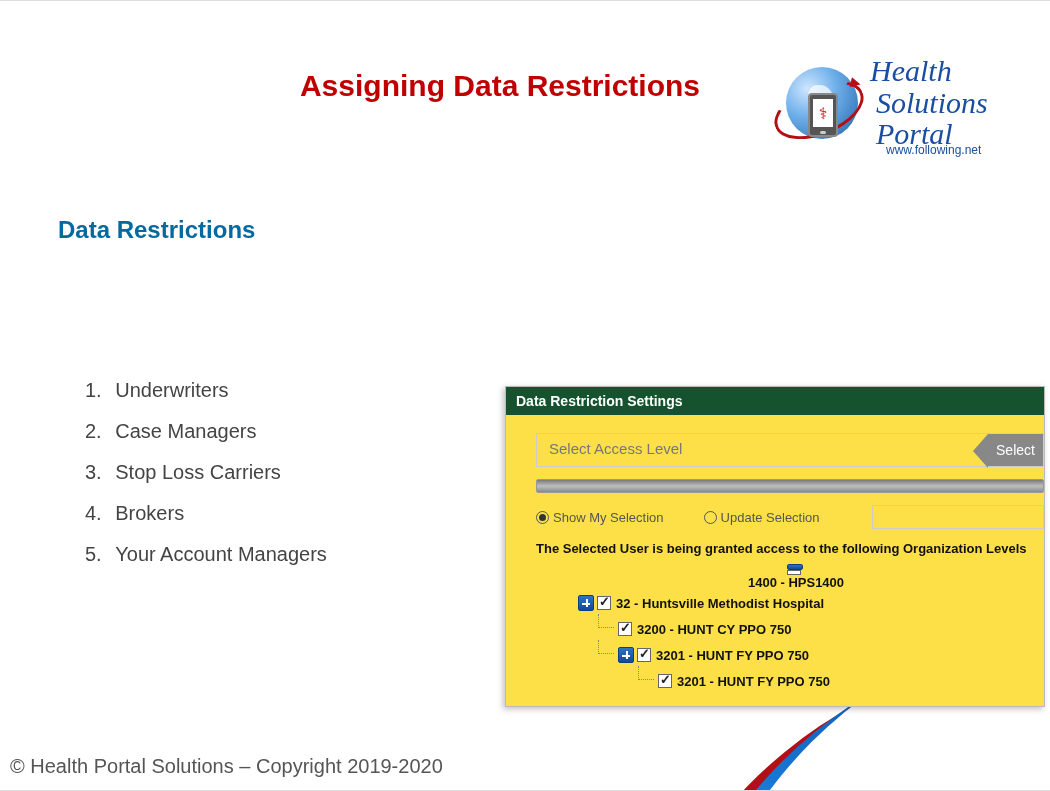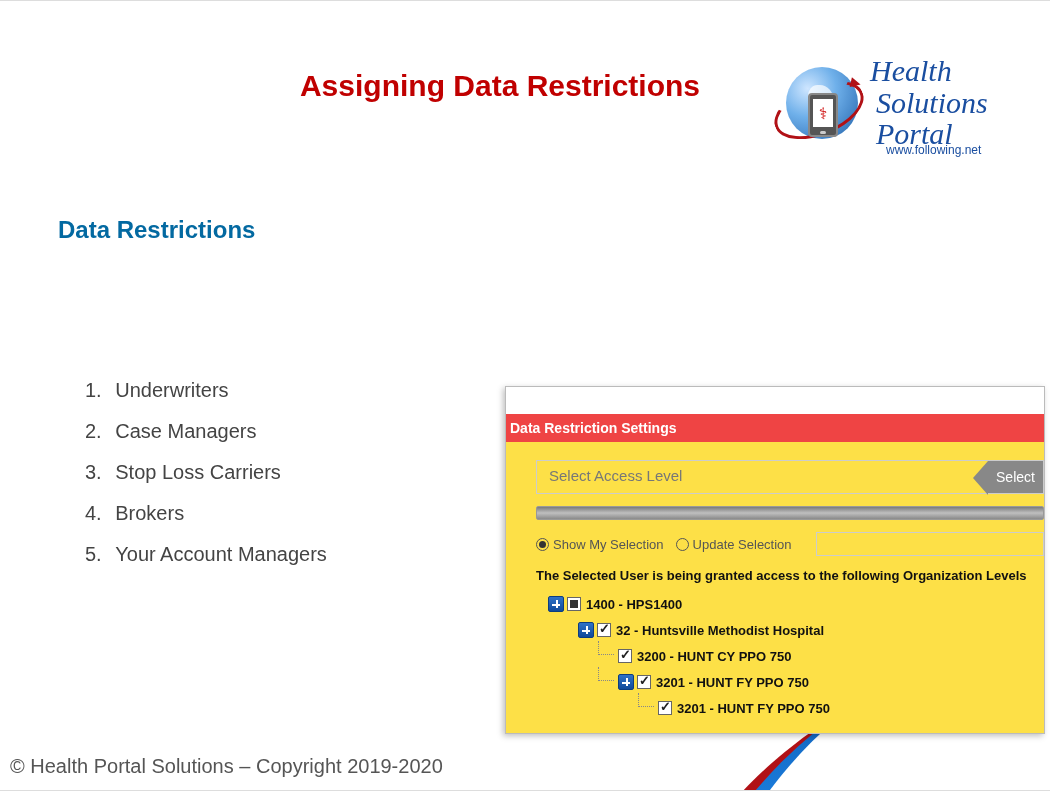--- a/index.html
+++ b/index.html
@@ -198,26 +198,25 @@
     position:absolute;
     left:505px; top:385px;
     width:540px;
     border:1px solid #bbb;
     box-shadow: -2px 2px 6px rgba(0,0,0,.25);
     background:#fff;
     font-family: "Segoe UI", Arial, sans-serif;
     font-size:13px;
   }
   .panel-header {
-    background:#ef4444;
+    background:#14532d;
     color:#fff;
     font-weight:bold;
-    padding:6px 4px;
+    padding:6px 10px;
     font-size:14px;
-    margin-top:27px;
   }
   .panel-body { padding:18px 0 12px 30px; background:#fde047; }
   .sel-row {
     display:flex;
     border:1px solid #ccc;
     height:34px;
     margin-bottom:12px;
     align-items:stretch;
   }
   .sel-label {
@@ -246,21 +245,21 @@
   .prog {
     height:14px;
     background:linear-gradient(180deg,#7a7a7a 0%, #bfbfbf 50%, #8a8a8a 100%);
     border-radius:2px;
     margin-bottom:12px;
     border:1px solid #999;
   }
   .radio-row {
     display:flex;
     align-items:center;
-    gap:12px;
+    gap:40px;
     margin-bottom:6px;
     color:#555;
     font-size:13px;
   }
   .radio { display:flex; align-items:center; gap:4px; }
   .radio-dot {
     width:13px; height:13px;
     border:1px solid #555;
     border-radius:50%;
     display:inline-flex; align-items:center; justify-content:center;
@@ -282,21 +281,21 @@
     color:#111;
     font-size:13px;
     margin:12px 0 8px 0;
   }
   .tree { font-size:13px; font-weight:bold; color:#111; }
   .tree-row {
     display:flex; align-items:center;
     height:26px;
     position:relative;
   }
-  .ind1 { padding-left: 12px; }
+  .ind1 { padding-left: 12px; flex-direction: column; }
   .ind2 { padding-left: 42px; }
   .ind3 { padding-left: 82px; }
   .ind4 { padding-left: 122px; }
   .tline {
     position:absolute;
     border-left:1px dotted #888;
     border-bottom:1px dotted #888;
     width:16px;
     height:14px;
   }

